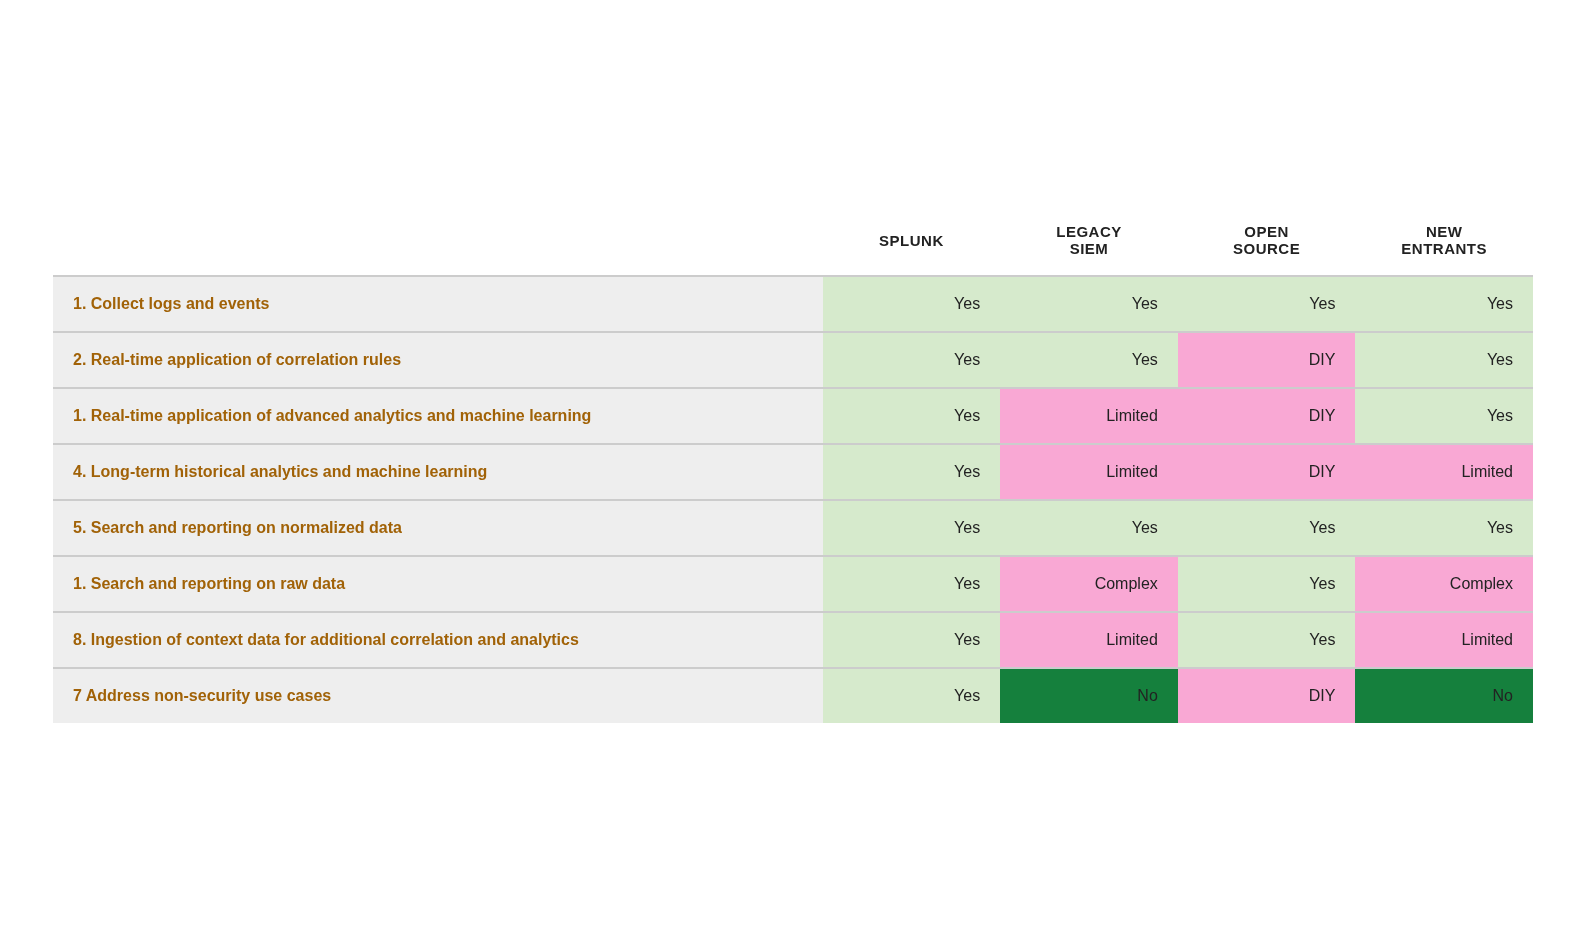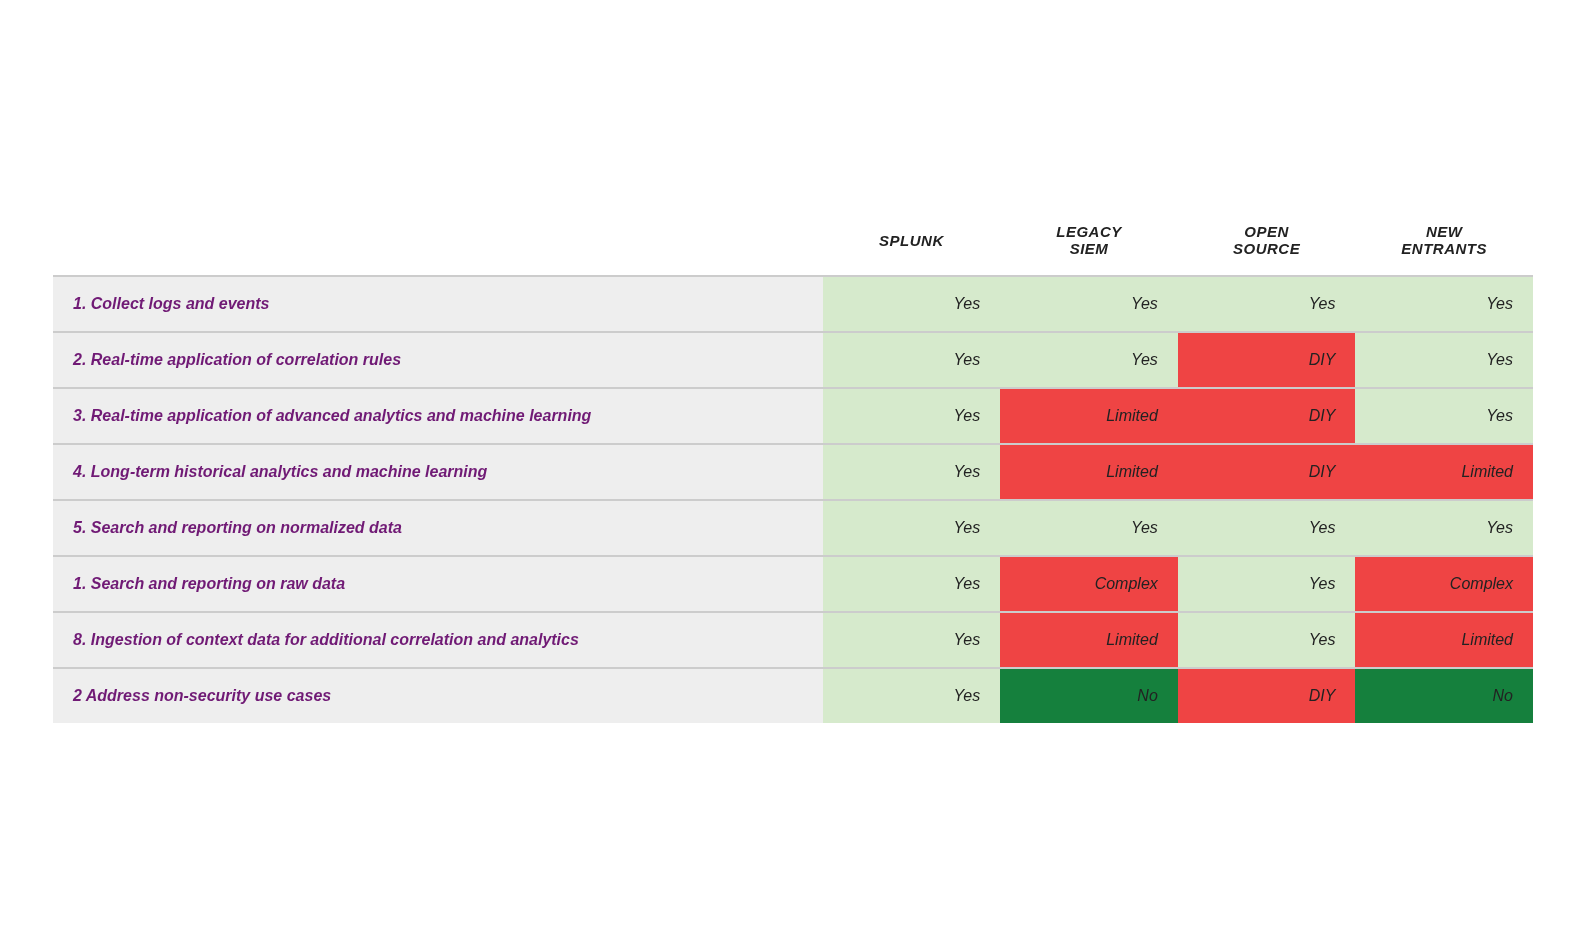--- a/index.html
+++ b/index.html
@@ -20,21 +20,20 @@
 
     .table-wrapper {
       width: 1480px;
       margin: 40px auto;
     }
 
     table {
       width: 100%;
       border-collapse: collapse;
       table-layout: fixed;
-      font-style: italic;
     }
 
     col.feature-col {
       width: 52%;
     }
 
     col.data-col {
       width: 12%;
     }
 
@@ -67,37 +66,37 @@
     tbody tr td {
       padding: 18px 20px;
       font-size: 16px;
       color: #222;
       vertical-align: middle;
     }
 
     tbody tr td.feature-cell {
       font-weight: 700;
       font-size: 16px;
-      color: #701a75;
+      color: #a16207;
       background: #eeeeee;
       margin-top: 12px;
     }
 
     tbody tr td.value-cell {
       text-align: right;
       font-size: 16px;
       font-weight: 400;
     }
 
     .bg-green {
       background-color: #d6eacc;
     }
 
     .bg-white {
-      background-color: #ef4444;
+      background-color: #f9a8d4;
       padding-left: 40px;
     }
 
     .bg-gray {
       background-color: #15803d;
     }
 
     .bg-feature {
       background-color: #e8e8e8;
     }
@@ -132,21 +131,21 @@
           <td class="value-cell bg-green">Yes</td>
         </tr>
         <tr>
           <td class="feature-cell bg-feature">2. Real-time application of correlation rules</td>
           <td class="value-cell bg-green">Yes</td>
           <td class="value-cell bg-green">Yes</td>
           <td class="value-cell bg-white">DIY</td>
           <td class="value-cell bg-green">Yes</td>
         </tr>
         <tr>
-          <td class="feature-cell bg-feature">3. Real-time application of advanced analytics and machine learning</td>
+          <td class="feature-cell bg-feature">1. Real-time application of advanced analytics and machine learning</td>
           <td class="value-cell bg-green">Yes</td>
           <td class="value-cell bg-white">Limited</td>
           <td class="value-cell bg-white">DIY</td>
           <td class="value-cell bg-green">Yes</td>
         </tr>
         <tr>
           <td class="feature-cell bg-feature">4. Long-term historical analytics and machine learning</td>
           <td class="value-cell bg-green">Yes</td>
           <td class="value-cell bg-white">Limited</td>
           <td class="value-cell bg-white">DIY</td>
@@ -167,21 +166,21 @@
           <td class="value-cell bg-white">Complex</td>
         </tr>
         <tr>
           <td class="feature-cell bg-feature">8. Ingestion of context data for additional correlation and analytics</td>
           <td class="value-cell bg-green">Yes</td>
           <td class="value-cell bg-white">Limited</td>
           <td class="value-cell bg-green">Yes</td>
           <td class="value-cell bg-white">Limited</td>
         </tr>
         <tr>
-          <td class="feature-cell bg-feature">2  Address non-security use cases</td>
+          <td class="feature-cell bg-feature">7  Address non-security use cases</td>
           <td class="value-cell bg-green">Yes</td>
           <td class="value-cell bg-gray">No</td>
           <td class="value-cell bg-white">DIY</td>
           <td class="value-cell bg-gray">No</td>
         </tr>
       </tbody>
   </table>
 </div>
 
 </body></html>

